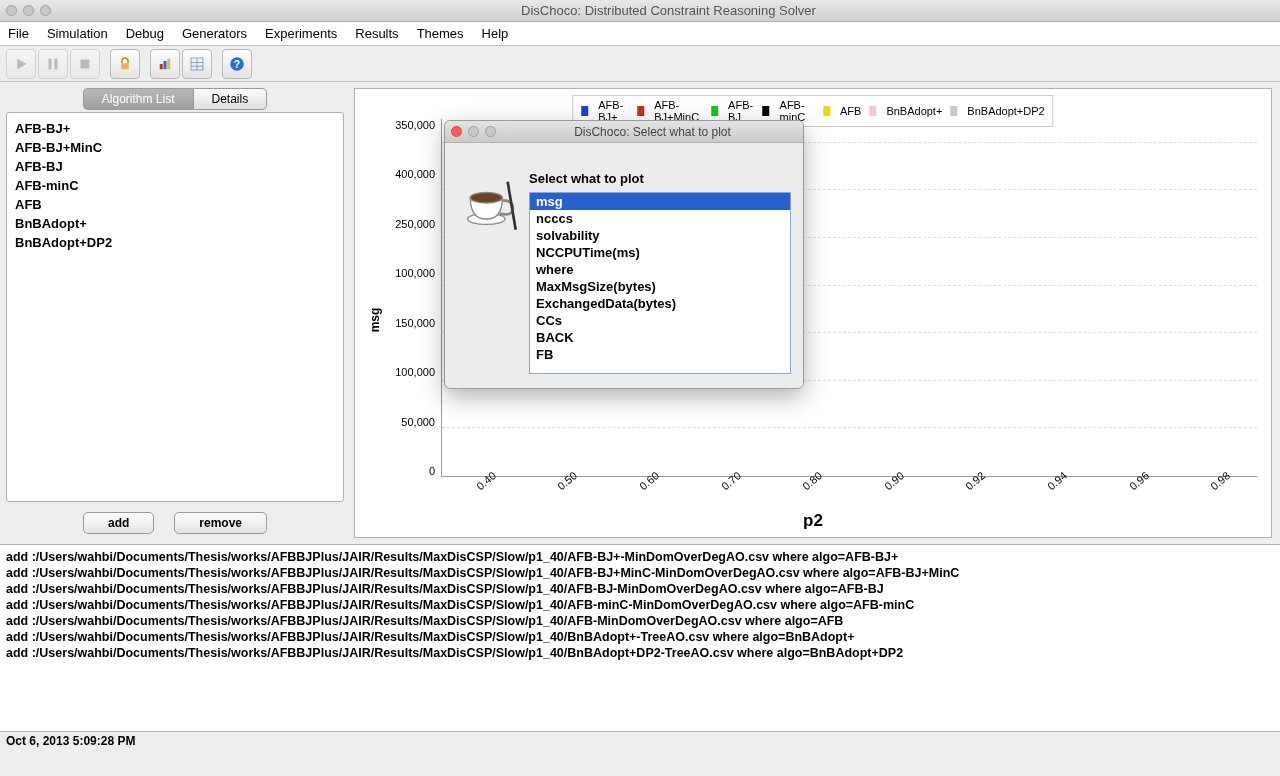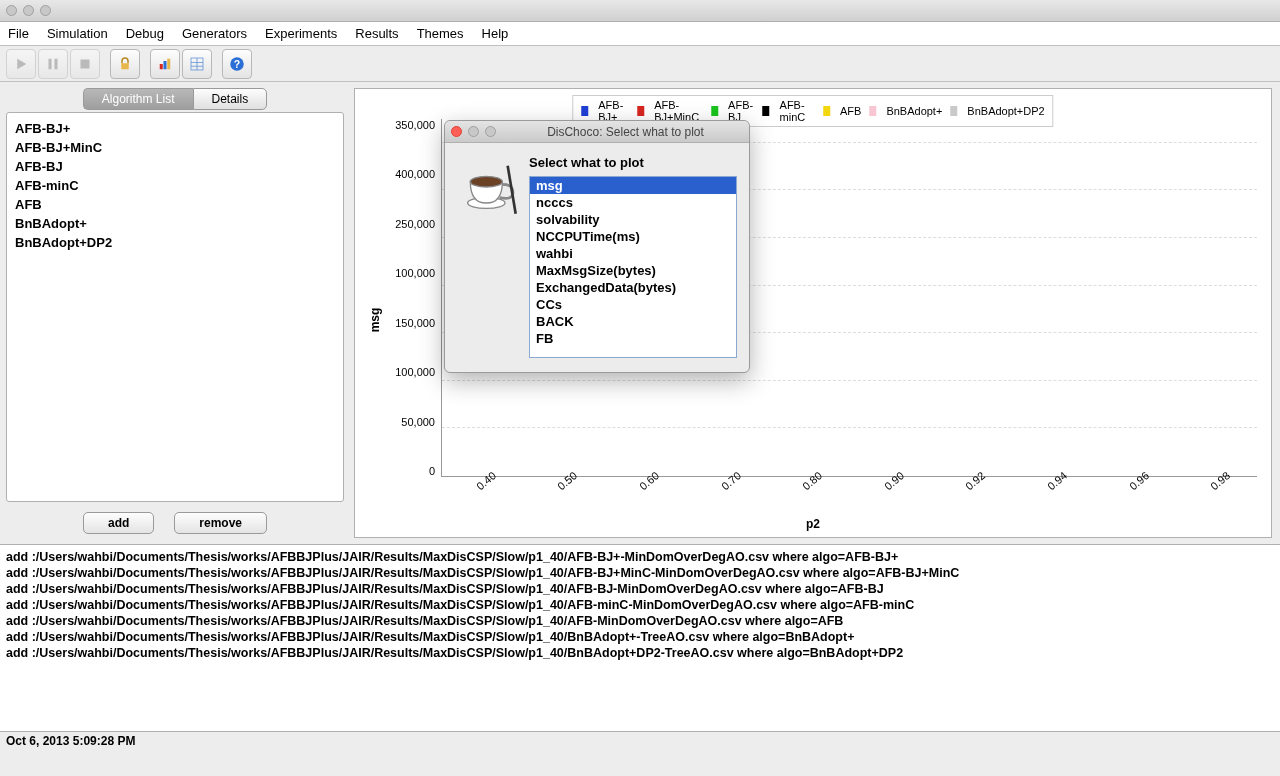--- a/index.html
+++ b/index.html
@@ -36,61 +36,62 @@
 .listbox div { font-size:13px; font-weight:bold; line-height:19px; }
 .btnrow { display:flex; justify-content:center; gap:20px; padding:10px 0 4px; }
 .pillbtn { padding:3px 24px; border:1px solid #9a9a9a; border-radius:5px; background:linear-gradient(#fdfdfd,#e4e4e4); font-size:12px; font-weight:bold; }
 
 
 .chartwrap { flex:1; padding:6px 8px 6px 4px; }
 .chartbox { width:100%; height:100%; background:#fff; border:1px solid #b0b0b0; position:relative; }
 .legend { position:absolute; top:6px; left:50%; transform:translateX(-50%); display:flex; gap:8px; border:1px solid #ccc; padding:3px 8px; font-size:11px; align-items:center; }
 .legend span.sw { width:10px; height:10px; display:inline-block; margin-right:2px; }
 .axis-label-y { position:absolute; left:8px; top:50%; transform:rotate(-90deg); font-weight:bold; font-size:12px; }
-.axis-label-x { position:absolute; bottom:6px; left:50%; transform:translateX(-50%); font-weight:bold; font-size:12px; }
+.axis-label-x { position:absolute; bottom:6px; left:50%; transform:translateX(-50%); font-weight:bold; font-size:17px; }
 .yticks { position:absolute; left:26px; top:30px; bottom:60px; display:flex; flex-direction:column-reverse; justify-content:space-between; text-align:right; width:54px; font-size:11px; }
 .plot { position:absolute; left:86px; right:14px; top:30px; bottom:60px; border-left:1px solid #999; border-bottom:1px solid #999; }
 .grid-h { position:absolute; left:0; right:0; border-top:1px dashed #ddd; }
 .xticks { position:absolute; left:86px; right:14px; bottom:30px; height:24px; }
 .xtick { position:absolute; transform:rotate(-40deg); transform-origin:left top; font-size:11px; white-space:nowrap; }
 .bargroup { position:absolute; bottom:0; display:flex; align-items:flex-end; gap:1px; }
 .bar { width:6px; }
 
 
 .console { height:188px; background:#fff; border-top:1px solid #b0b0b0; border-bottom:1px solid #b0b0b0; padding:4px 6px; overflow:auto; font-size:12.5px; font-weight:bold; line-height:16px; }
 
 
 .status { height:20px; padding:2px 6px; font-size:12px; font-weight:bold; background:#ededed; }
 
 
-.modal { position:absolute; left:444px; top:120px; width:306px; background:#ececec; border:1px solid #9a9a9a; border-radius:6px; box-shadow:0 8px 24px rgba(0,0,0,0.3); }
+.modal { position:absolute; left:444px; top:120px; width:360px; background:#ececec; border:1px solid #9a9a9a; border-radius:6px; box-shadow:0 8px 24px rgba(0,0,0,0.3); }
 .modal .mtitle { height:22px; display:flex; align-items:center; padding:0 6px; background:linear-gradient(#e4e4e4,#cacaca); border-radius:6px 6px 0 0; border-bottom:1px solid #b0b0b0; }
 .modal .mtitle .traffic span:first-child { background:#ff5f57; border-color:#e33e32; }
 .modal .mtitle .t { flex:1; text-align:center; color:#444; font-size:12px; }
-.modal .mbody { padding:12px 12px 14px; display:flex; gap:8px; }
+.modal .mbody { padding:28px 12px 14px; display:flex; gap:8px; }
 .modal .micon { width:64px; height:64px; display:flex; align-items:center; justify-content:center; }
 .modal .mright { flex:1; }
 .modal .mlabel { font-weight:bold; font-size:13px; margin-bottom:6px; }
 .modal .mlist { height:182px; border:1px solid #8aa8d0; background:#fff; overflow:auto; }
 .modal .mlist div { padding:1px 6px; font-size:13px; font-weight:bold; }
 .modal .mlist div.sel { background:#2a5fce; color:#fff; }
 .modal .mbuttons { display:flex; justify-content:center; gap:14px; padding:0 12px 14px; }
 .modal .mbuttons button { width:92px; padding:3px 0; border:1px solid #8a8a8a; border-radius:10px; font-size:12px; font-weight:bold; }
 .modal .mbuttons .cancel { background:linear-gradient(#fdfdfd,#e0e0e0); }
 .modal .mbuttons .ok { background:linear-gradient(#cfe7ff,#8fc2f8); border-color:#4a7fc8; }
 </style>
 </head>
 <body>
 
 <div class="titlebar">
   <div class="traffic">
     <span></span>
     <span></span>
     <span></span>
   </div>
+  <div class="title">DisChoco: Distributed Constraint Reasoning Solver</div>
 </div>
 
 <div class="menubar">
   <span>File</span>
   <span>Simulation</span>
   <span>Debug</span>
   <span>Generators</span>
   <span>Experiments</span>
   <span>Results</span>
   <span>Themes</span>
@@ -343,21 +344,21 @@
           <path d="M38 8 L44 44" stroke="#333" stroke-width="2"></path>
         </svg>
     </div>
     <div class="mright">
       <div class="mlabel">Select what to plot</div>
       <div class="mlist" id="mlist">
           <div class="sel">msg</div>
           <div>ncccs</div>
           <div>solvability</div>
           <div>NCCPUTime(ms)</div>
-          <div>wahbi</div>
+          <div>where</div>
           <div>MaxMsgSize(bytes)</div>
           <div>ExchangedData(bytes)</div>
           <div>CCs</div>
           <div>BACK</div>
           <div>FB</div>
         </div>
     </div>
   </div>
 </div>
 

